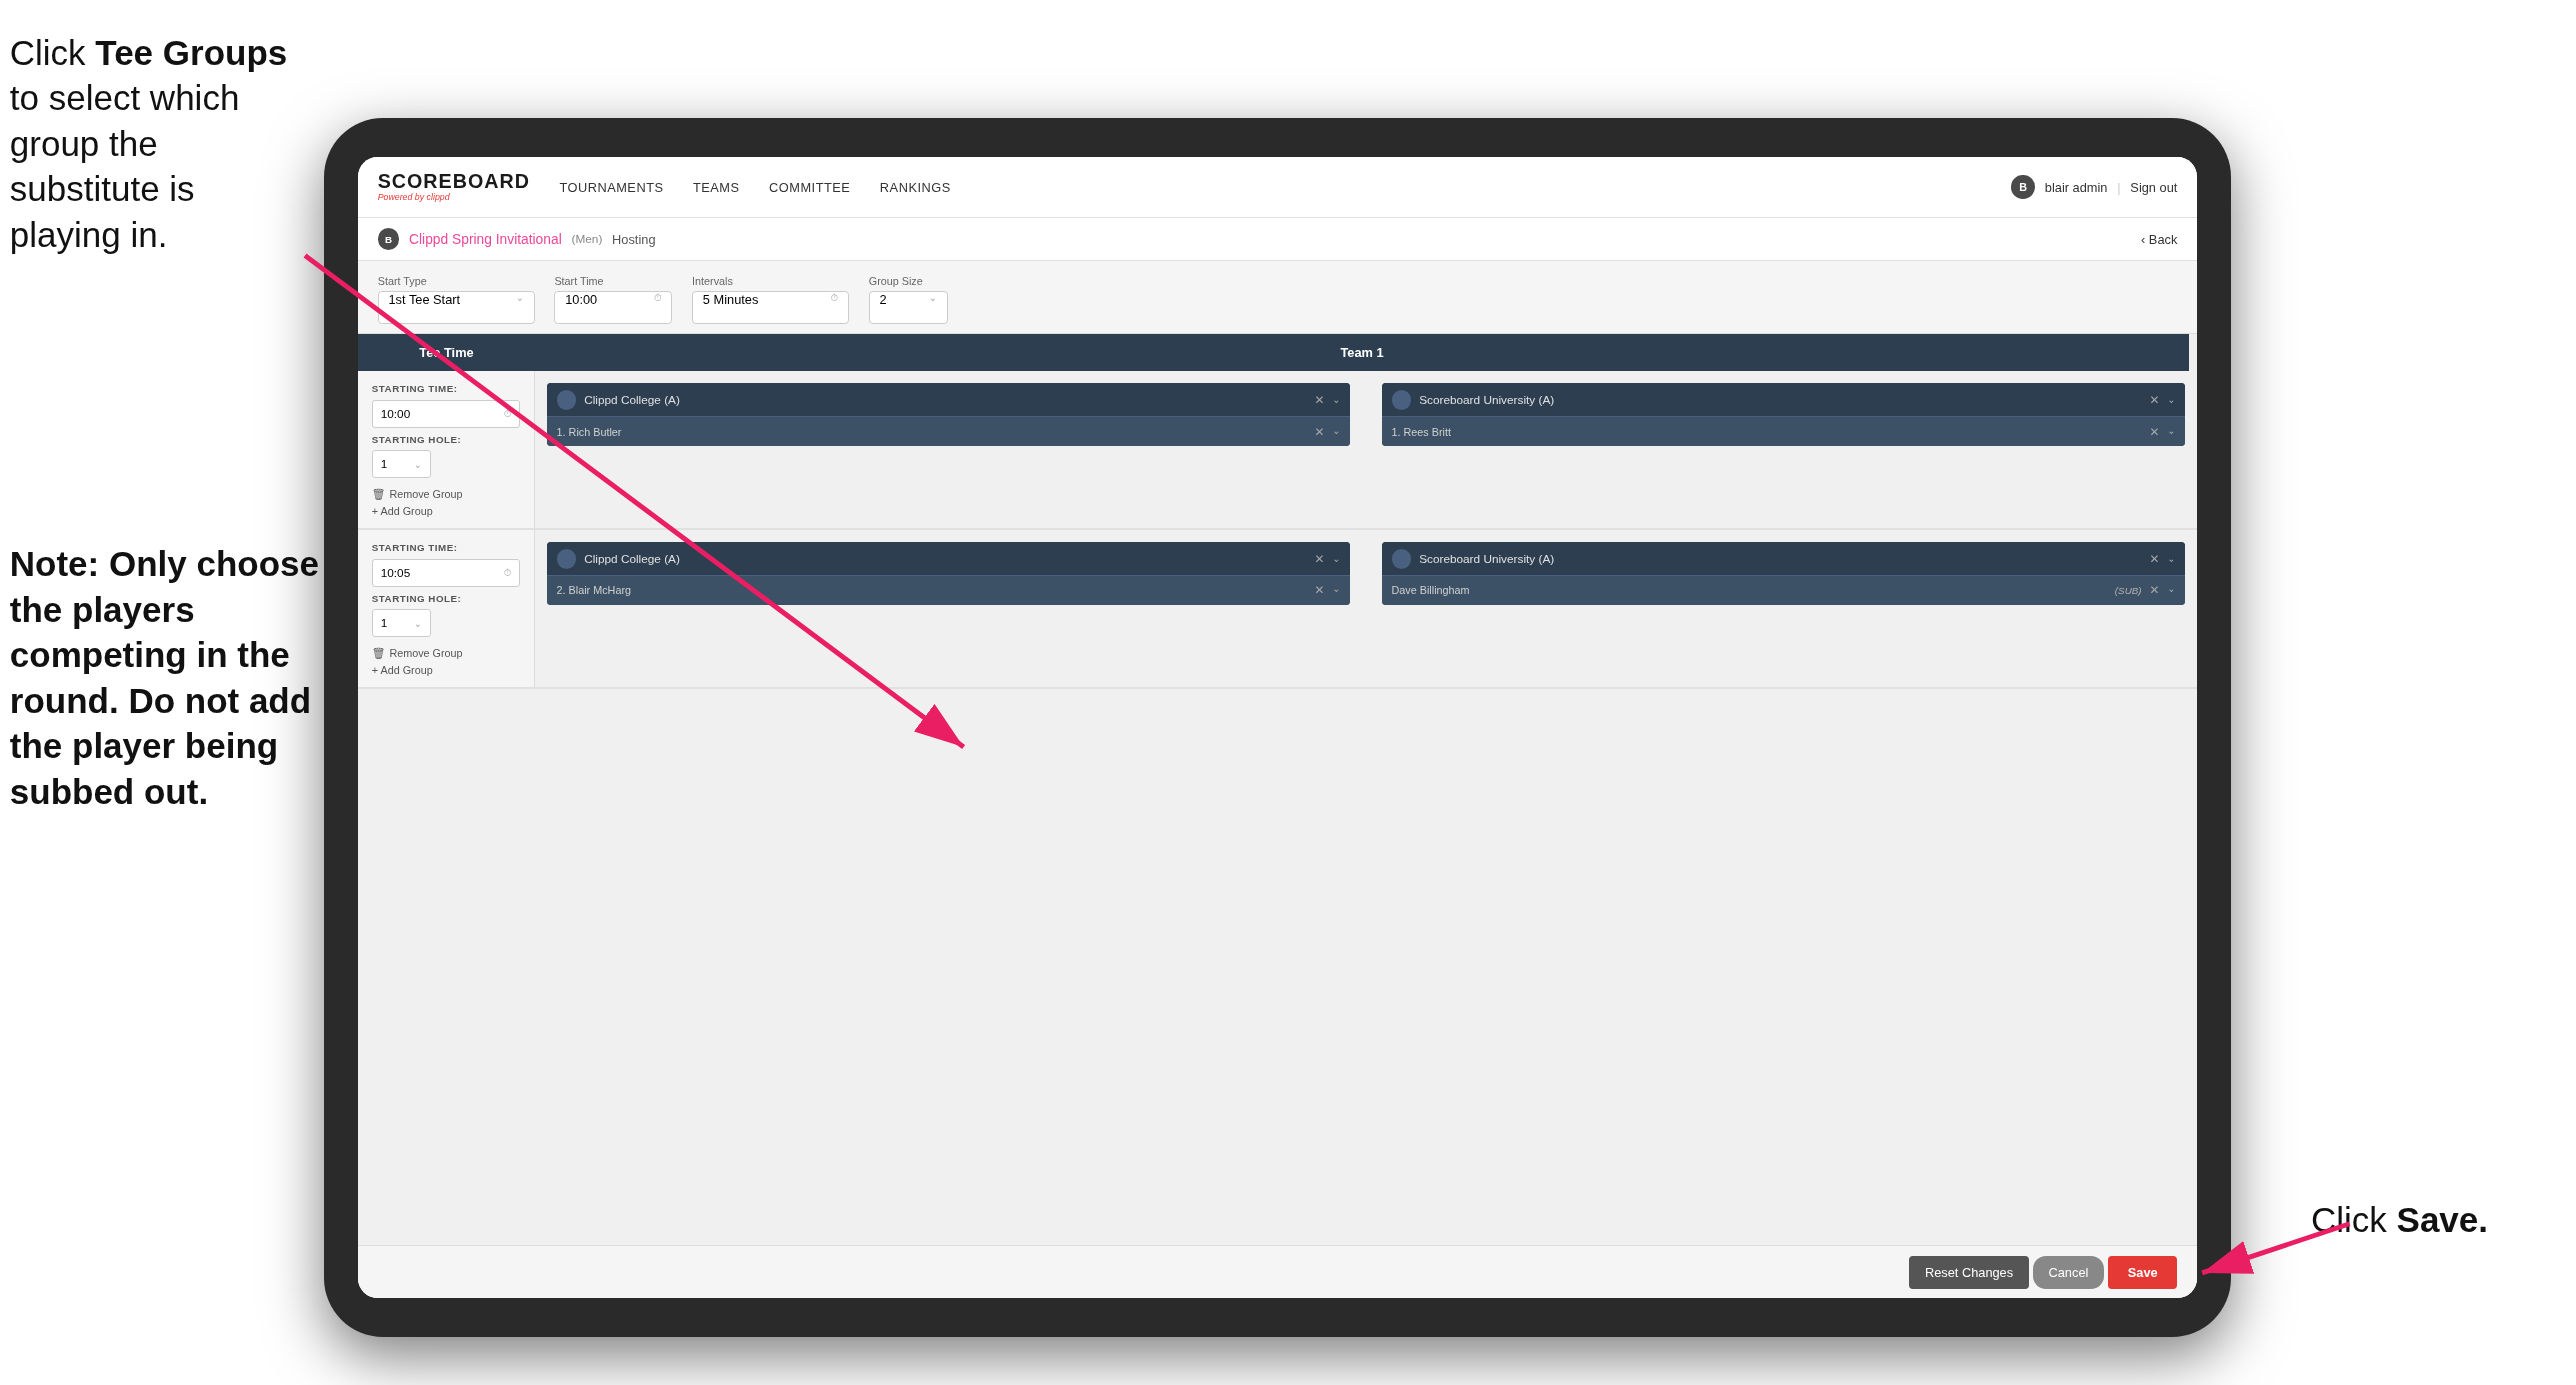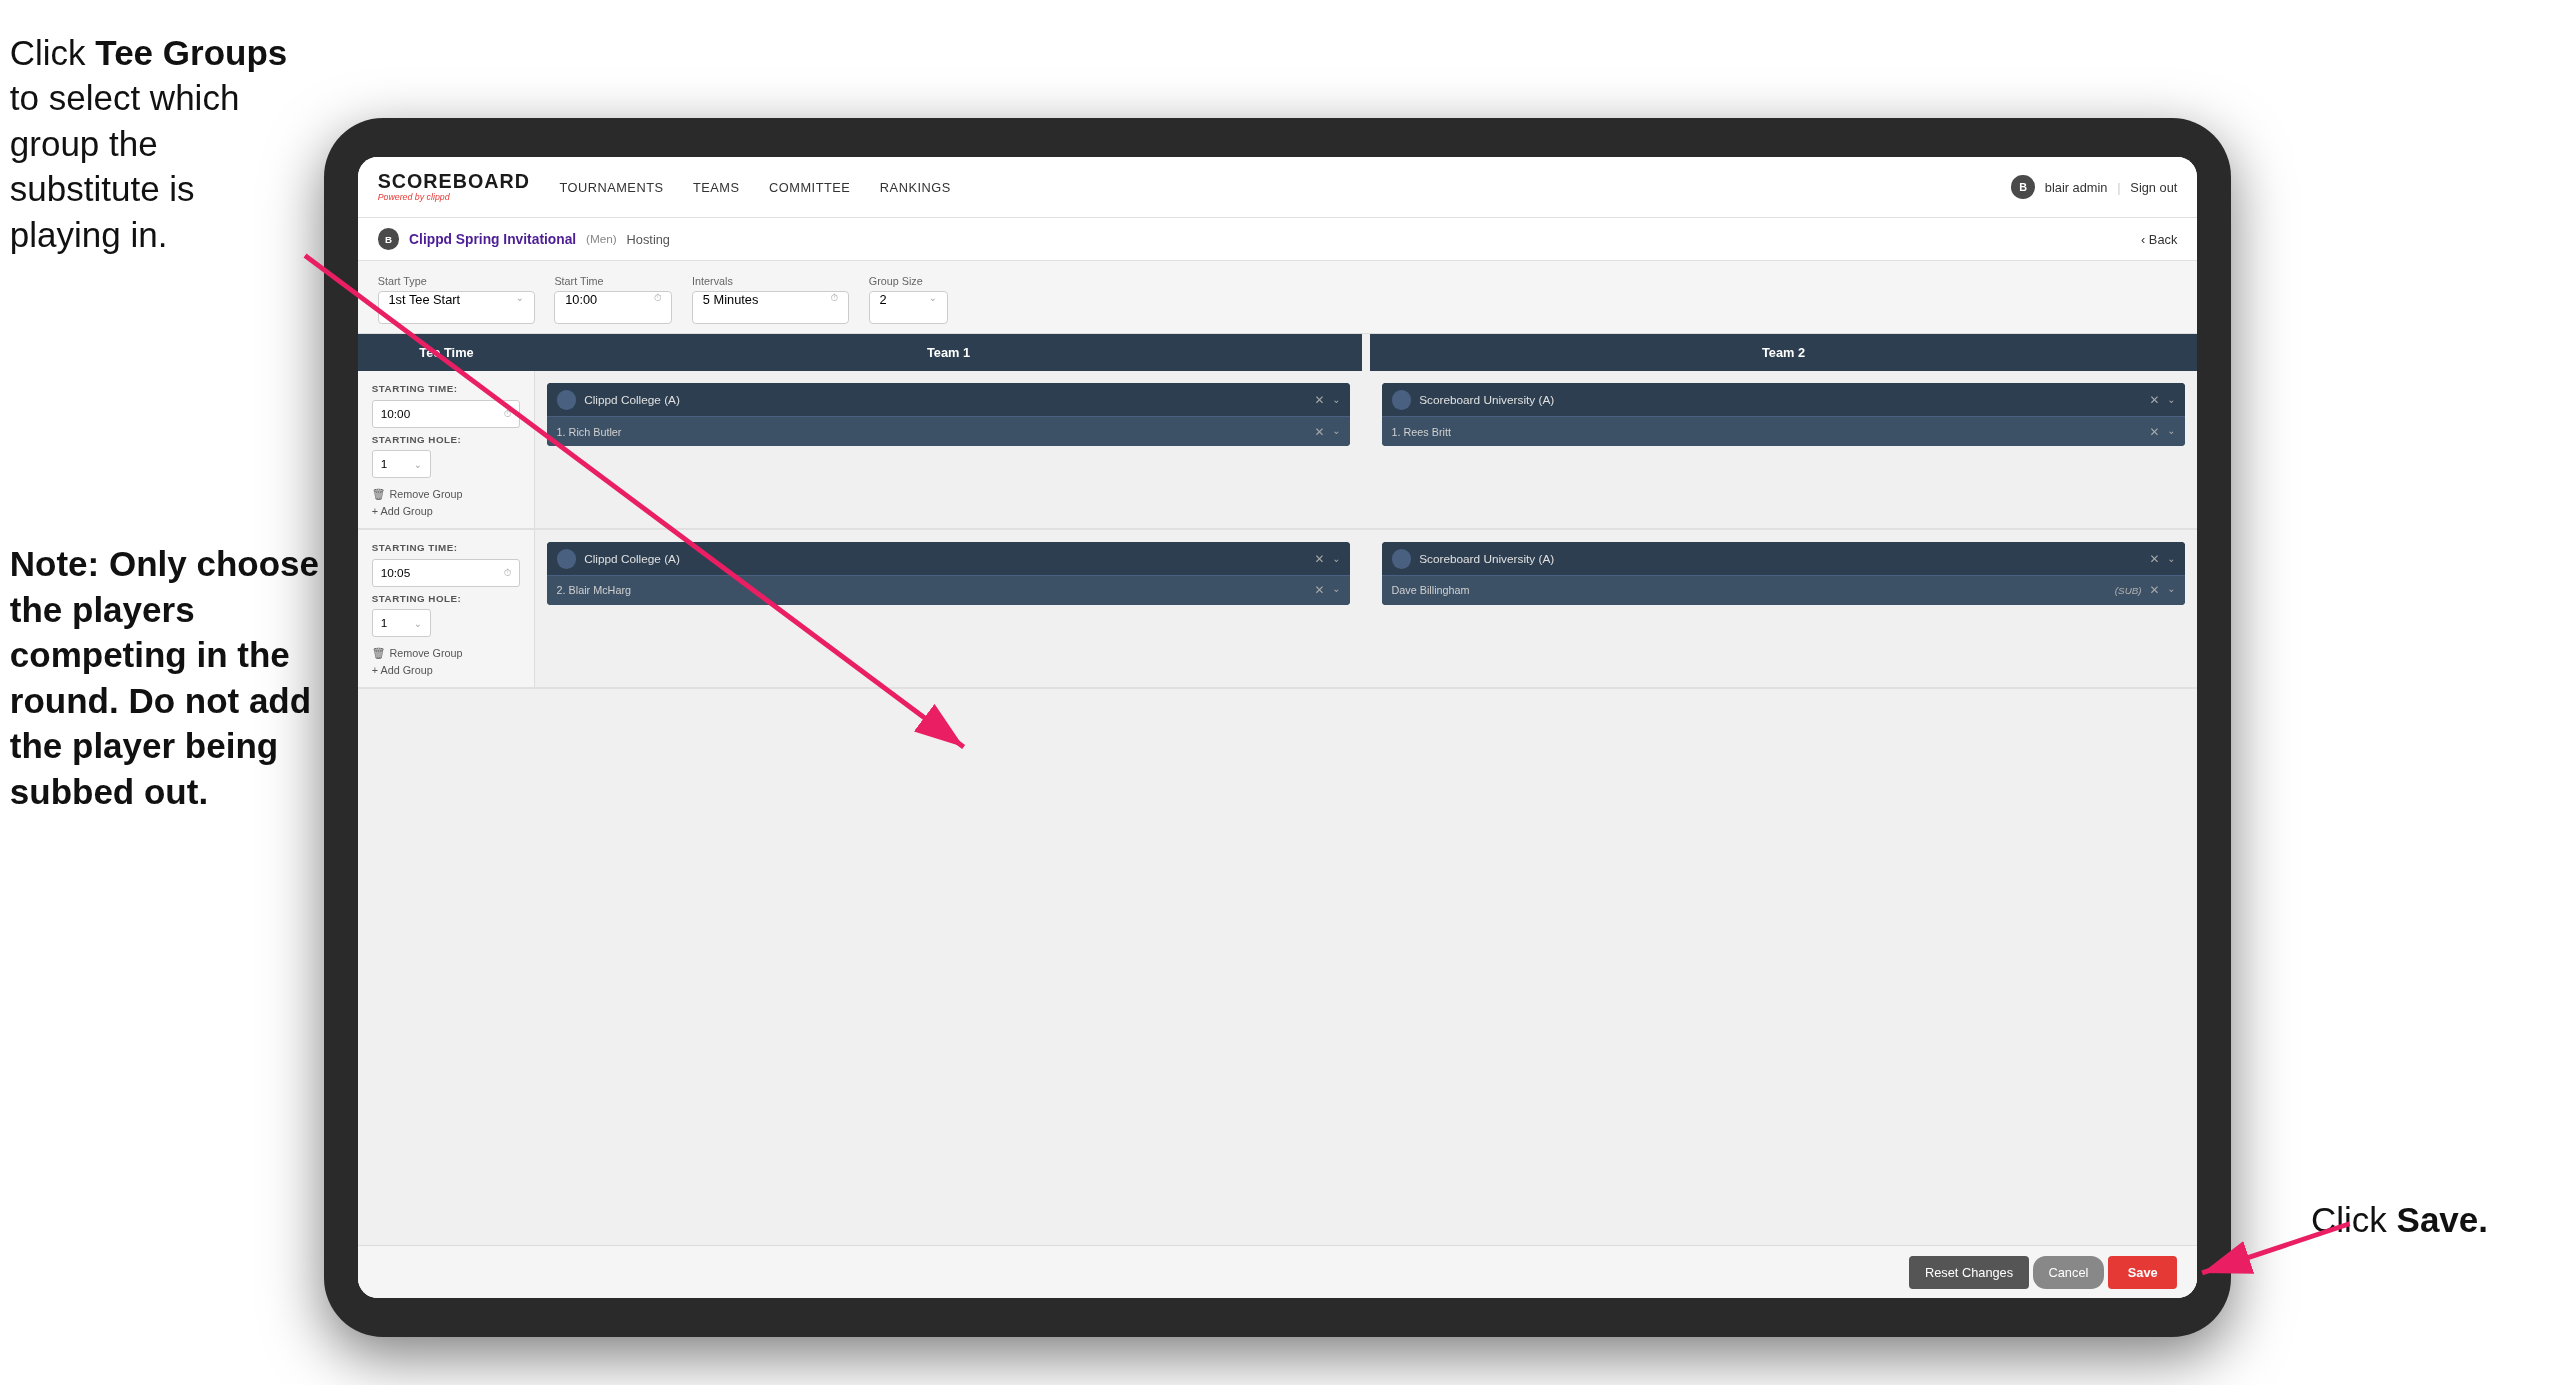--- a/index.html
+++ b/index.html
@@ -157,22 +157,22 @@
       border-radius: 50%;
       display: flex;
       align-items: center;
       justify-content: center;
       color: white;
       font-size: 9.8px;
       font-weight: bold;
     }
     .breadcrumb-title {
       font-size: 13.8px;
-      font-weight: 700;
-      color: #4c1d95;
+      font-weight: 400;
+      color: #ec4899;
     }
     .breadcrumb-sub {
       font-size: 11.8px;
       color: #888;
     }
     .breadcrumb-hosting {
       font-size: 12.8px;
       color: #555;
       font-weight: 500;
     }
@@ -541,21 +541,20 @@
             <span>2</span>
             <span class="setting-arrow">⌄</span>
           </div>
         </div>
       </div>
 
       <div class="col-headers">
         <div class="col-header-tee">Tee Time</div>
         <div class="col-header-team">Team 1</div>
         <div class="col-header-gap"></div>
-        <div class="col-header-team">Team 2</div>
       </div>
 
       <div class="groups-scroll">
 
         <div class="group-row">
           <div class="group-sidebar">
             <span class="group-sidebar-label">STARTING TIME:</span>
             <div class="group-time-input">
               <span>10:00</span>
               <span style="color:#aaa;font-size:9.8px;">⏱</span>

